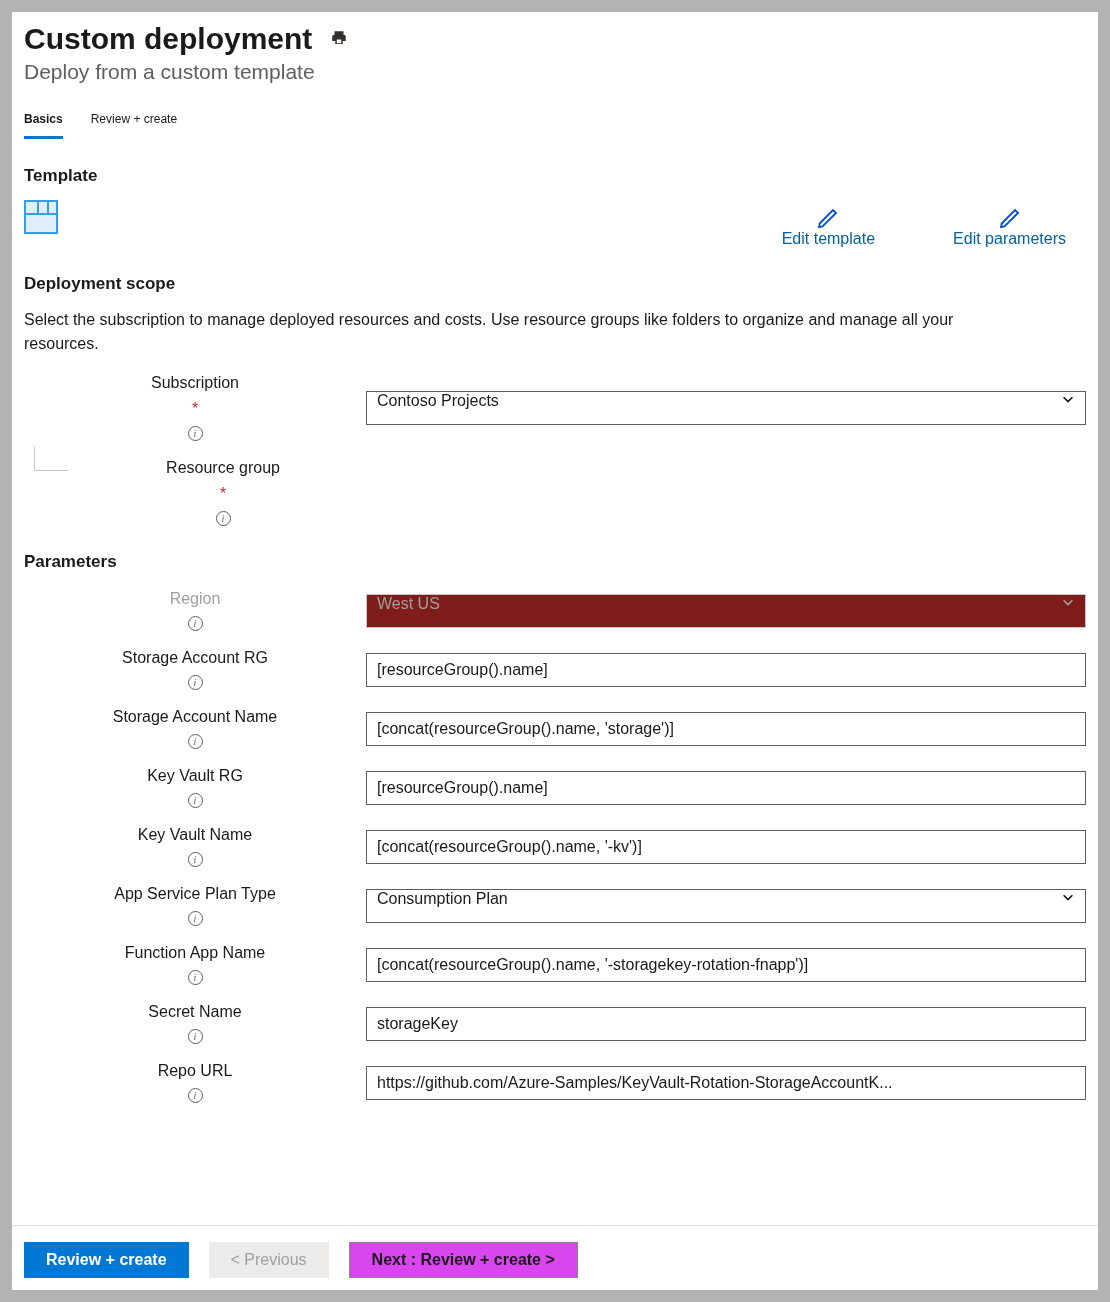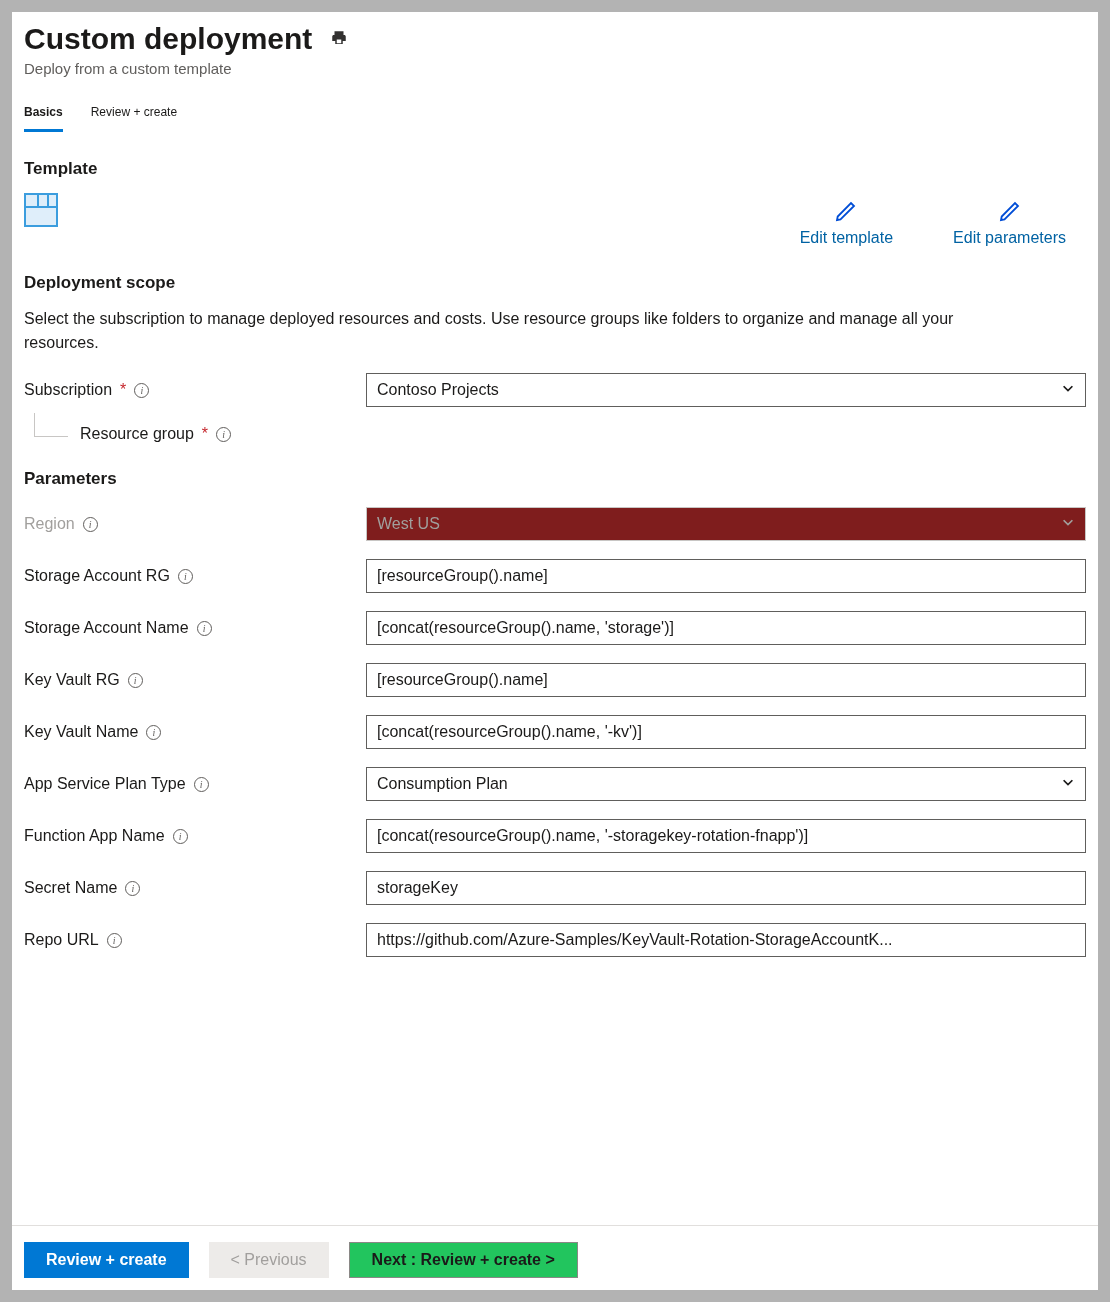--- a/index.html
+++ b/index.html
@@ -1,59 +1,59 @@
 <!DOCTYPE html>
 <html><head>
   <meta charset="utf-8">
   <style>
     * { margin: 0; padding: 0; box-sizing: border-box; }
     body { font-family: 'Segoe UI', Tahoma, sans-serif; background: #b3b3b3; display: flex; justify-content: center; padding: 12px; font-size: 15px; }
     .page { background: #fff; width: 1086px; height: 1278px; padding: 10px 12px 12px 12px; display: flex; flex-direction: column; position: relative; }
     .header-row { display: flex; align-items: center; gap: 18px; }
     h1 { font-size: 30px; font-weight: 600; color: #1b1a19; }
     .print-icon svg { width: 18px; height: 18px; fill: #323130; }
-    .subtitle { color: #605e5c; font-size: 15px; margin-top: 4px; }
+    .subtitle { color: #605e5c; font-size: 21px; margin-top: 4px; }
     .tabs { display: flex; gap: 28px; margin-top: 28px; border-bottom: 1px solid transparent; }
     .tab { font-size: 12px; color: #1b1a19; padding-bottom: 10px; cursor: pointer; border-bottom: 3px solid transparent; }
     .tab.active { border-bottom-color: #0078d4; font-weight: 600; }
     .section-title { font-size: 17px; font-weight: 600; margin-top: 26px; color: #1b1a19; }
     .template-row { margin-top: 14px; display: flex; align-items: flex-start; justify-content: space-between; }
     .template-left { display: flex; gap: 14px; align-items: flex-start; }
     .template-icon { width: 34px; height: 34px; }
     .template-link-row { display: flex; align-items: center; gap: 6px; }
     .link { color: #0062a3; cursor: pointer; font-size: 17px; }
     .external-icon svg { width: 14px; height: 14px; fill: #0062a3; }
     .resource-count { color: #1b1a19; font-size: 15px; margin-top: 2px; }
     .edit-buttons { display: flex; gap: 60px; padding-right: 20px; margin-top:6px; }
-    .edit-button { display: flex; flex-direction: column; align-items: center; gap: 6px; cursor: pointer; }
+    .edit-button { display: flex; flex-direction: column; align-items: center; cursor: pointer; margin-left: 18px; }
     .edit-button svg { width: 24px; height: 24px; fill: none; stroke: #004dd6; stroke-width: 1.8; }
     .edit-button-label { color: #0062a3; font-size: 16px; }
     .scope-desc { color: #1b1a19; font-size: 16px; margin-top: 14px; line-height: 1.5; max-width: 960px; }
     .form-row { display: flex; align-items: center; margin-top: 18px; }
     .form-row.indented .label-col { padding-left: 56px; position: relative; }
     .tree-connector { position: absolute; left: 10px; top: -12px; width: 34px; height: 24px; border-left: 1px solid #c8c6c4; border-bottom: 1px solid #c8c6c4; }
-    .label-col { width: 342px; display: flex; align-items: center; gap: 8px; font-size: 16px; color: #1b1a19; }
+    .label-col { width: 342px; display: flex; align-items: center; gap: 8px; font-size: 16px; color: #1b1a19; flex-direction: column; }
     .label-col.disabled { color: #a19f9d; }
     .required { color: #c5262c; }
     .info-icon { width: 15px; height: 15px; border: 1px solid #605e5c; border-radius: 50%; display: inline-flex; align-items: center; justify-content: center; font-size: 10px; color: #605e5c; cursor: help; font-style: italic; font-family: Georgia, serif; }
     .input-col { flex: 1; }
-    .select-box, .text-input { width: 100%; height: 34px; border: 1px solid #605e5c; padding: 0 10px; font-size: 16px; font-family: inherit; color: #1b1a19; background: #fff; display: flex; align-items: center; justify-content: space-between; }
+    .select-box, .text-input { width: 100%; height: 34px; border: 1px solid #605e5c; padding: 0 10px; font-size: 16px; font-family: inherit; color: #1b1a19; background: #fff; display: flex; align-items: flex-start; justify-content: space-between; }
     .select-box { cursor: pointer; }
     .select-box.highlighted { border: 2px solid #0078d4; }
     .select-box.disabled { background: #7f1d1d; border-color: #c8c6c4; color: #a19f9d; cursor: default; }
     .chevron svg { width: 14px; height: 14px; stroke: #1b1a19; stroke-width: 2; fill: none; }
     .select-box.disabled .chevron svg { stroke: #a19f9d; }
     .text-input { outline: none; }
     .create-new { margin-top: 6px; }
     .create-new .link { font-size: 15px; }
     .footer { position: absolute; bottom: 12px; left: 0; right: 0; border-top: 1px solid #e1dfdd; padding: 16px 12px 0 12px; display: flex; gap: 20px; }
     .btn { height: 36px; padding: 0 22px; font-size: 16px; border: none; cursor: pointer; font-family: inherit; }
     .btn-primary { background: #0078d4; color: #fff; font-weight: 600; }
     .btn-secondary { background: #edebe9; color: #a19f9d; cursor: default; }
-    .btn-outline { background: #22c55e; color: #1b1a19; border: 1px solid #8a8886; font-weight: 600; }
+    .btn-outline { background: #d946ef; color: #1b1a19; border: 1px solid #8a8886; font-weight: 600; }
   </style>
 </head>
 <body>
 
 <div class="page">
   <div class="header-row">
     <h1>Custom deployment</h1>
     <span class="print-icon">
       <svg viewBox="0 0 24 24">
           <path d="M19 8H5c-1.1 0-2 .9-2 2v6h4v4h10v-4h4v-6c0-1.1-.9-2-2-2zm-4 11H9v-5h6v5zm3-11H6V3h12v5z"></path>

